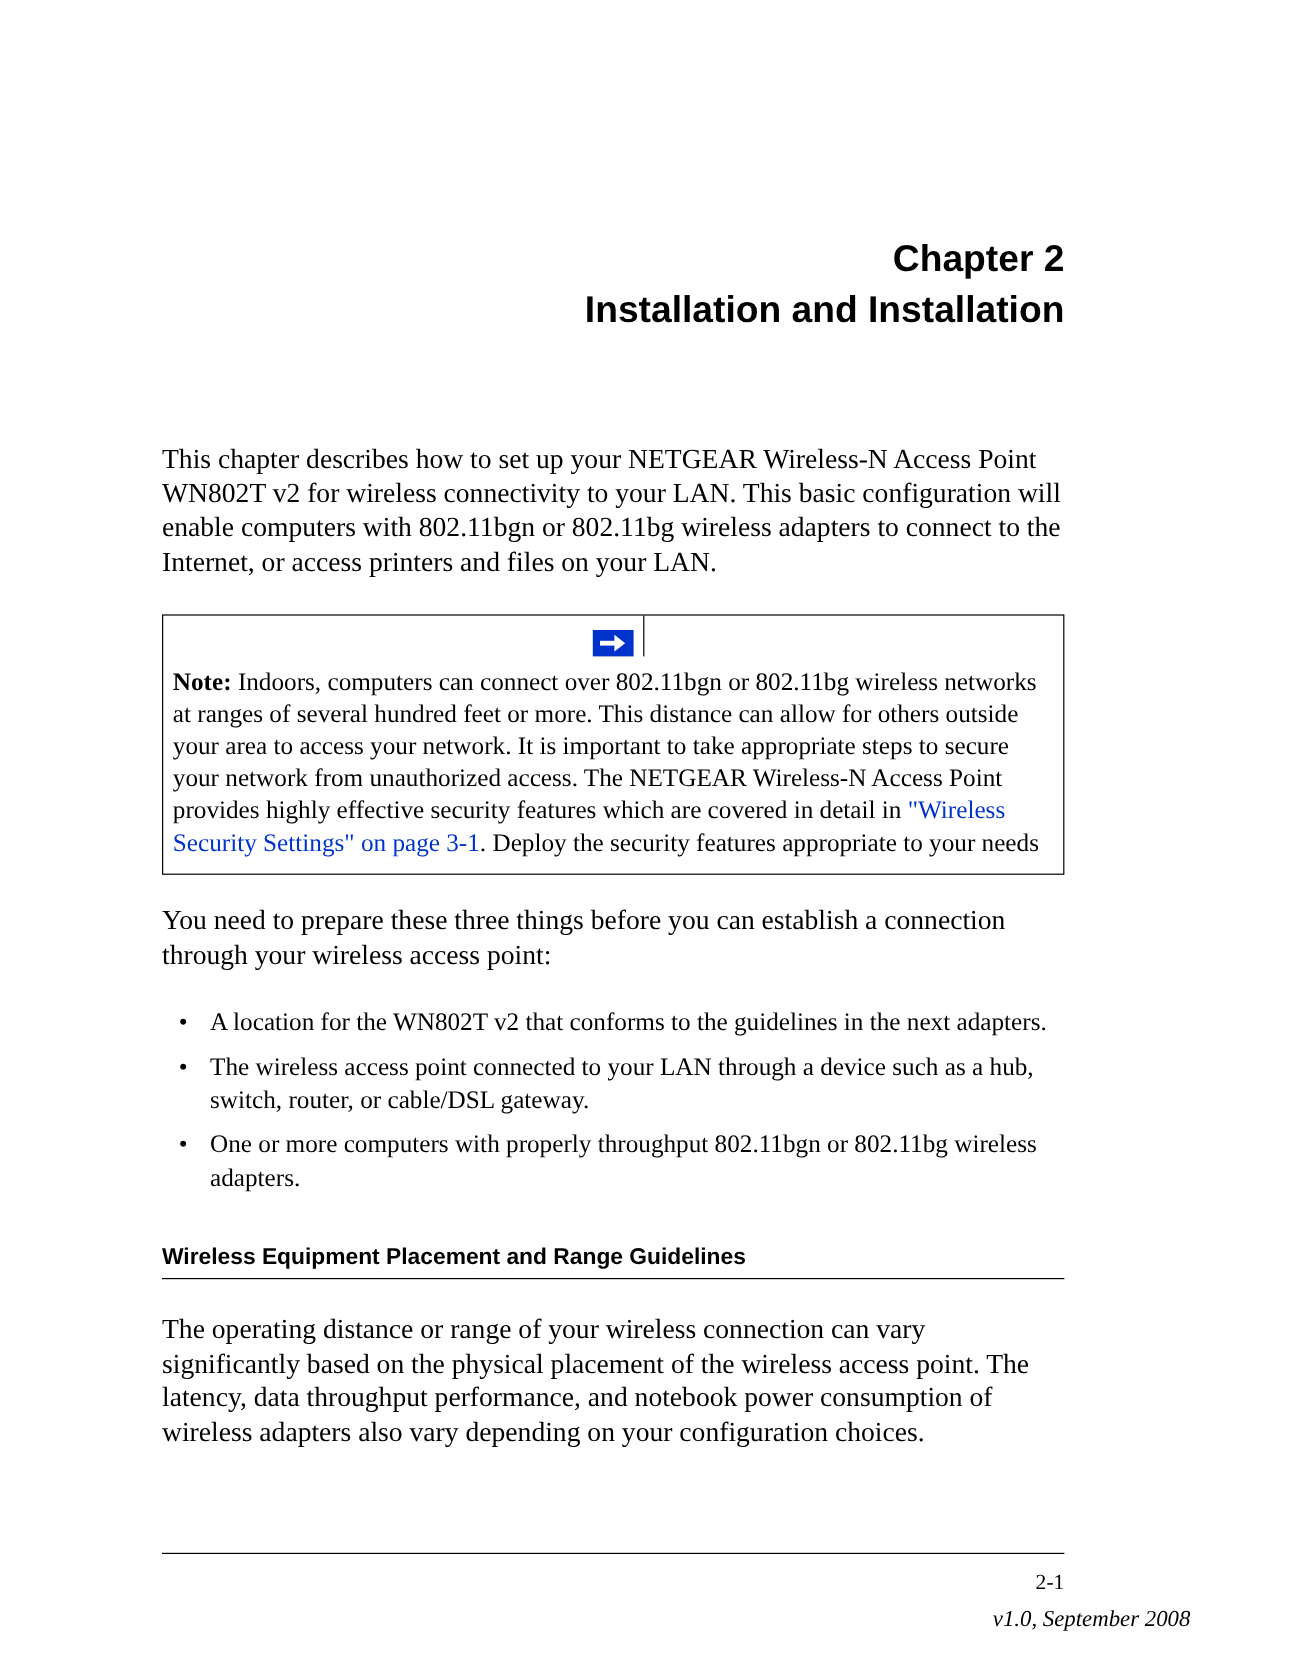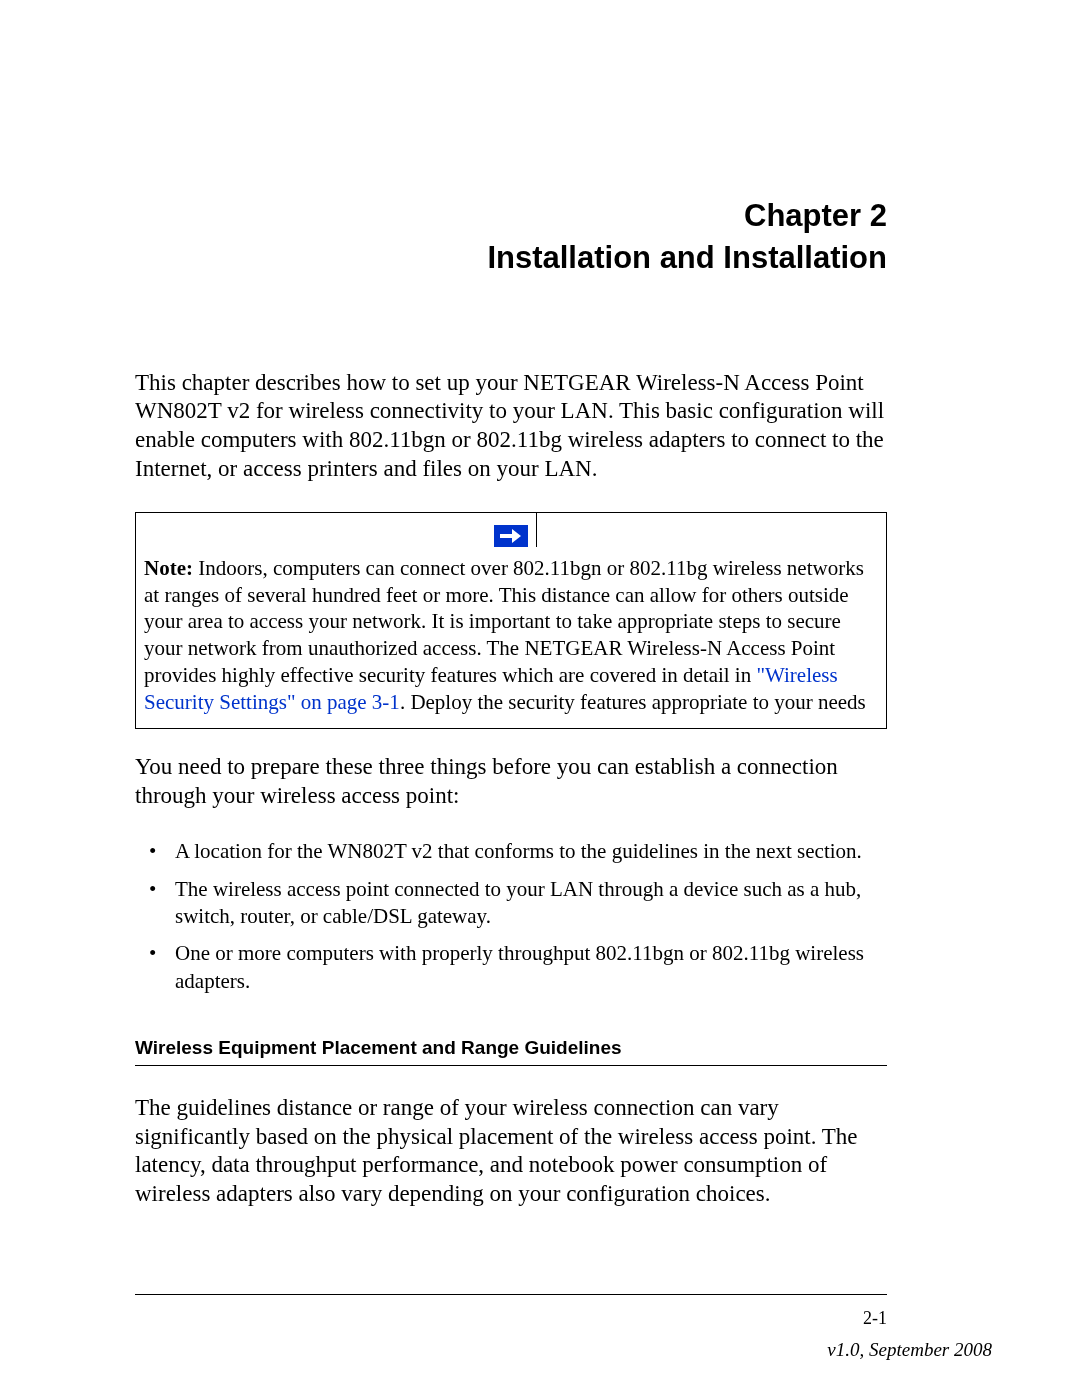--- a/index.html
+++ b/index.html
@@ -159,27 +159,27 @@
       </div>
       <div class="note-text-cell">
         <span class="note-label">Note:</span><span> Indoors, computers can connect over 802.11bgn or 802.11bg wireless networks at ranges of several hundred feet or more. This distance can allow for others outside your area to access your network. It is important to take appropriate steps to secure your network from unauthorized access. The NETGEAR Wireless-N Access Point provides highly effective security features which are covered in detail in </span><span class="note-link">"Wireless Security Settings" on page 3-1</span><span>. Deploy the security features appropriate to your needs</span>
       </div>
     </div>
   </div>
 
   <p class="body-text">You need to prepare these three things before you can establish a connection through your wireless access point:</p>
 
   <ul class="bullets">
-    <li>A location for the WN802T v2 that conforms to the guidelines in the next section.</li>
+    <li>A location for the WN802T v2 that conforms to the guidelines in the next adapters.</li>
     <li>The wireless access point connected to your LAN through a device such as a hub, switch, router, or cable/DSL gateway.</li>
     <li>One or more computers with properly throughput 802.11bgn or 802.11bg wireless adapters.</li>
   </ul>
 
   <h2 class="section-heading">Wireless Equipment Placement and Range Guidelines</h2>
   <hr class="section-rule">
 
-  <p class="body-text">The guidelines distance or range of your wireless connection can vary significantly based on the physical placement of the wireless access point. The latency, data throughput performance, and notebook power consumption of wireless adapters also vary depending on your configuration choices.</p>
+  <p class="body-text">The operating distance or range of your wireless connection can vary significantly based on the physical placement of the wireless access point. The latency, data throughput performance, and notebook power consumption of wireless adapters also vary depending on your configuration choices.</p>
 
   <hr class="footer-rule">
   <div class="page-number">2-1</div>
   <div class="version-line">v1.0, September 2008</div>
 
 </div>
 
 </body></html>

